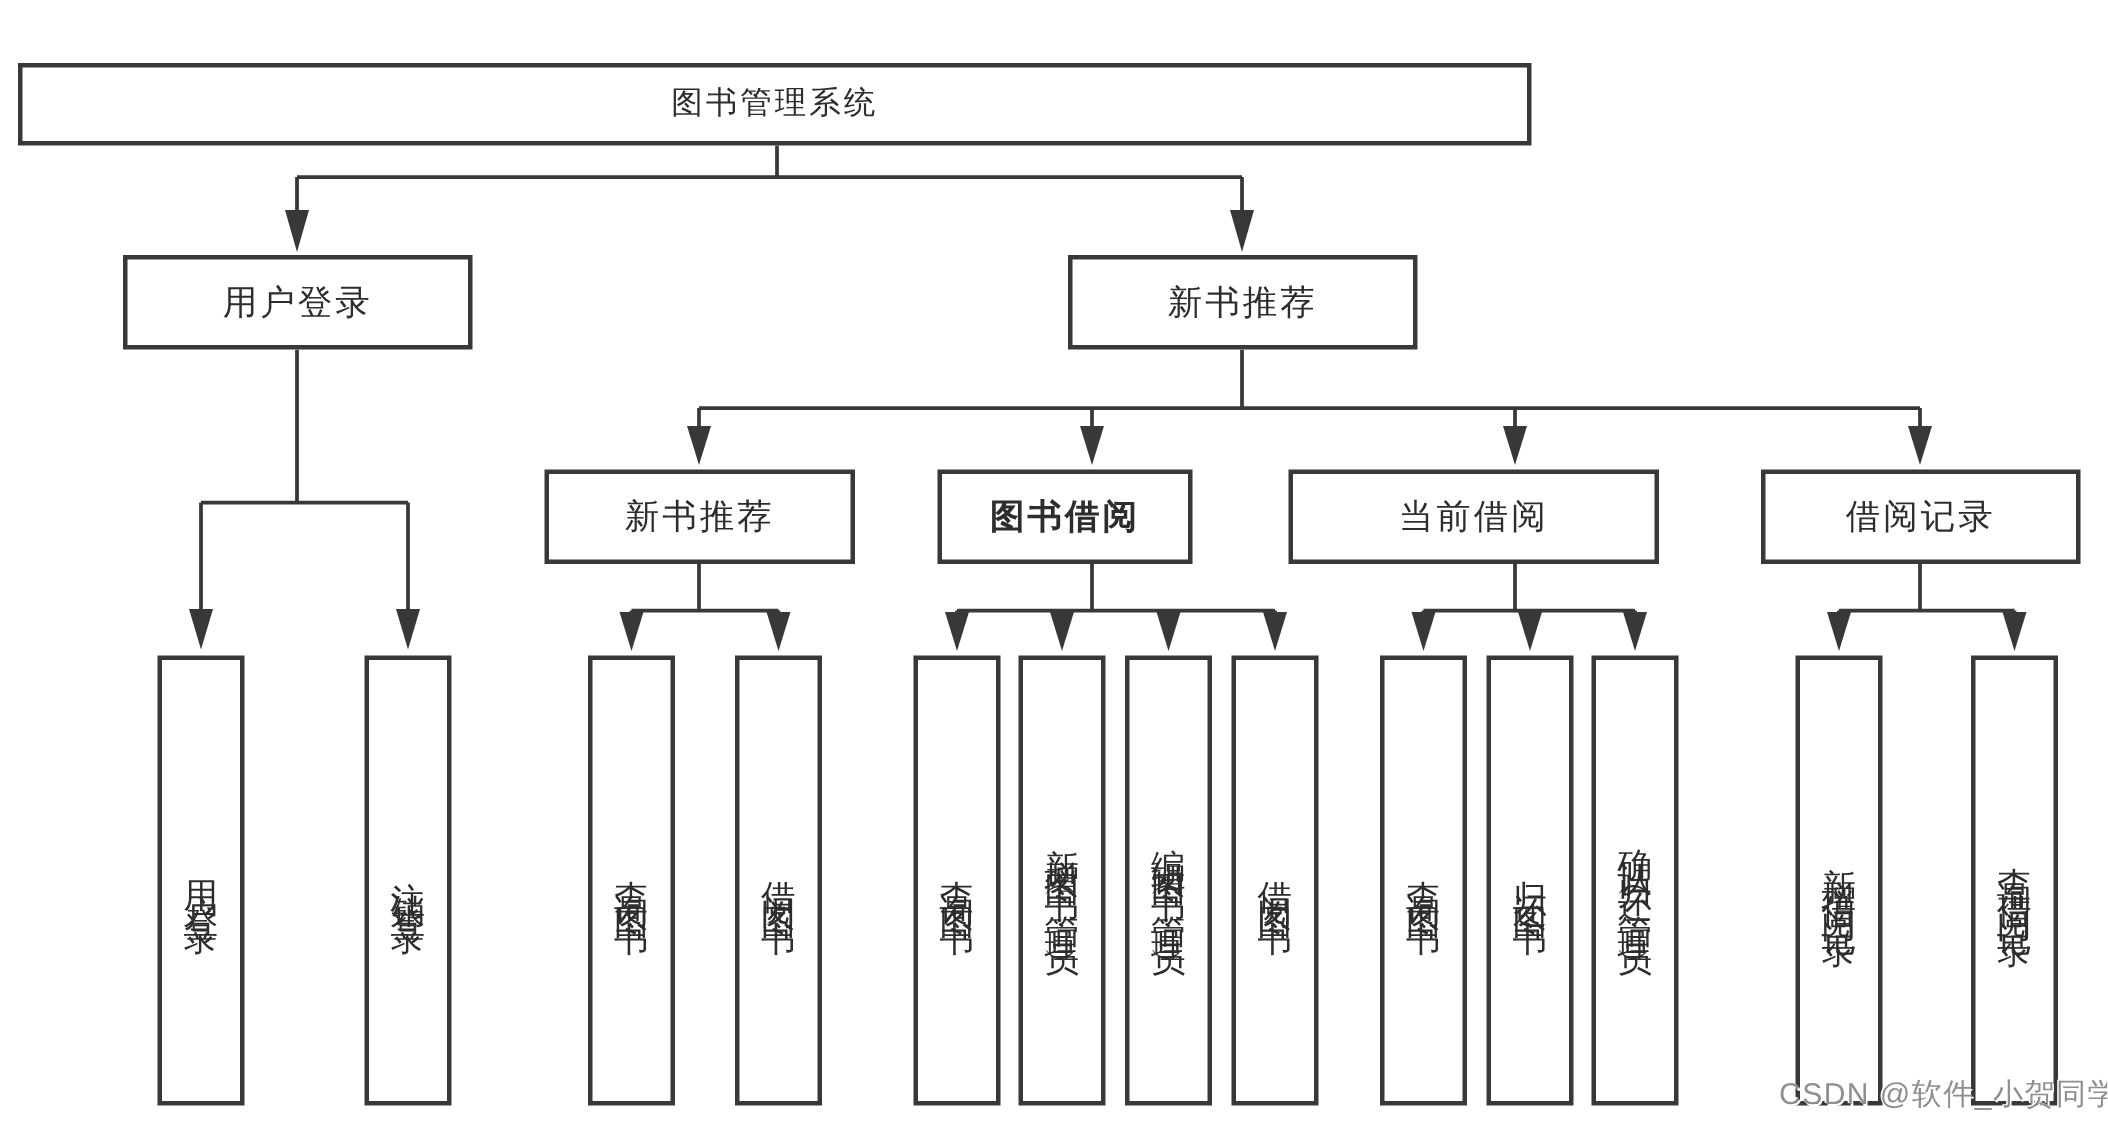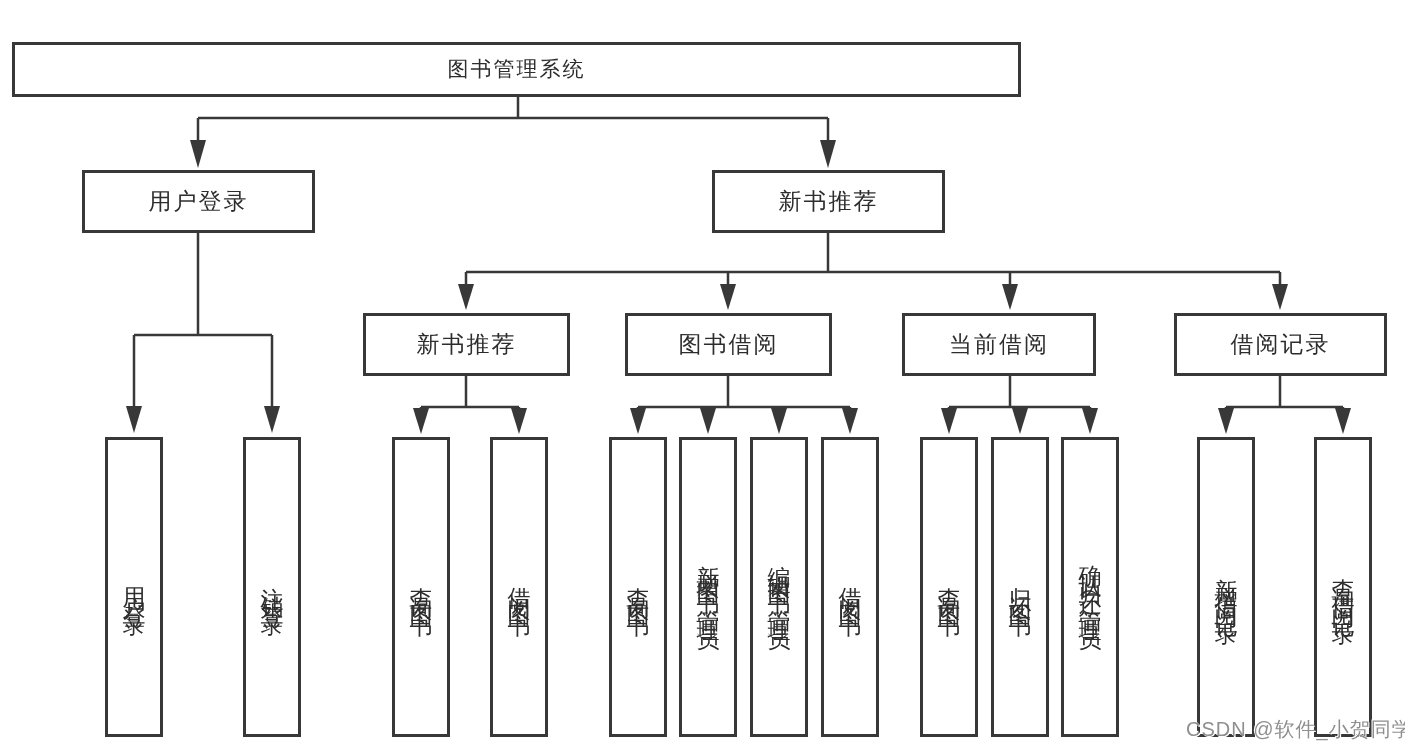--- a/index.html
+++ b/index.html
@@ -113,22 +113,22 @@
       <polygon points="1335,408 1351,408 1343,434"></polygon>
     </g>
   </svg>
 
   <div class="box h root" style="left:12px; top:13px; width:1009px; height:55px;">图书管理系统</div>
 
   <div class="box h l2" style="left:82px;">用户登录</div>
   <div class="box h l2" style="left:712px;">新书推荐</div>
 
   <div class="box h l3" style="left:363px; width:207px;">新书推荐</div>
-  <div class="box h l3" style="left:625px; width:207px;">图书借阅</div>
-  <div class="box h l3" style="left:902px; width:194px;">当前借阅</div>
+  <div class="box h l3" style="left:625px; width:170px;font-weight:bold;">图书借阅</div>
+  <div class="box h l3" style="left:859px; width:247px;">当前借阅</div>
   <div class="box h l3" style="left:1174px; width:213px;">借阅记录</div>
 
   <div class="box v" style="left:105px;">用户登录</div>
   <div class="box v" style="left:243px;">注销登录</div>
 
   <div class="box v" style="left:392px;">查询图书</div>
   <div class="box v" style="left:490px;">借阅图书</div>
 
   <div class="box v" style="left:609px;">查询图书</div>
   <div class="box v" style="left:679px;">新增图书（管理员）</div>

